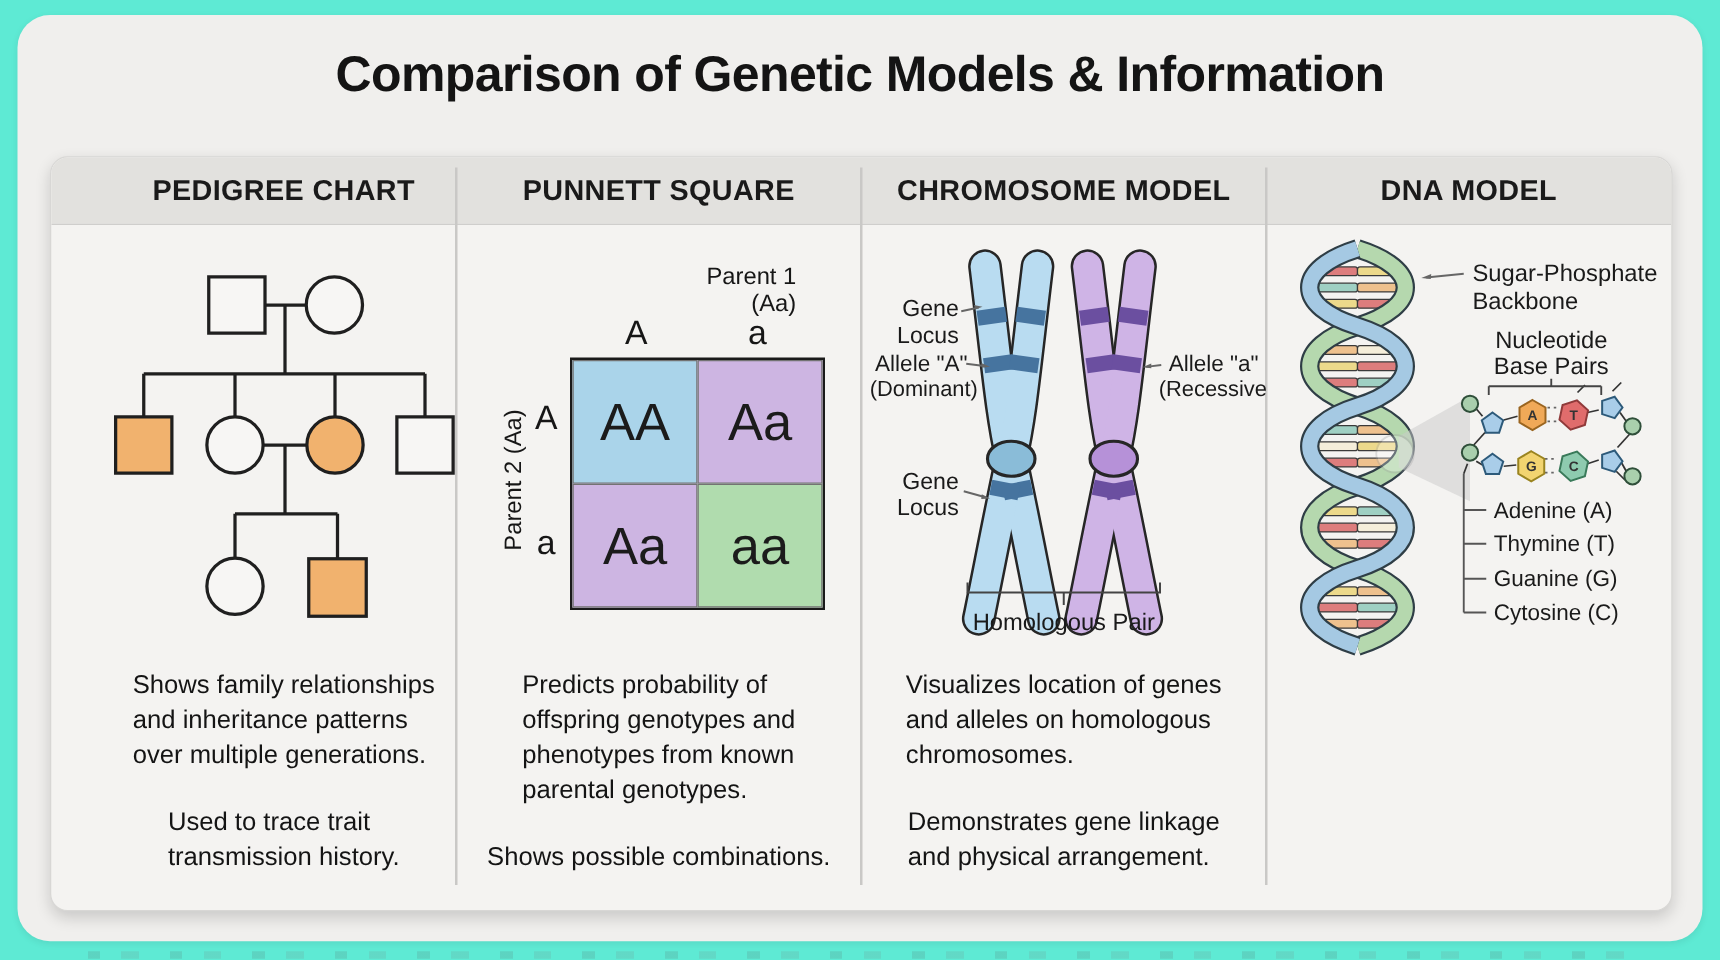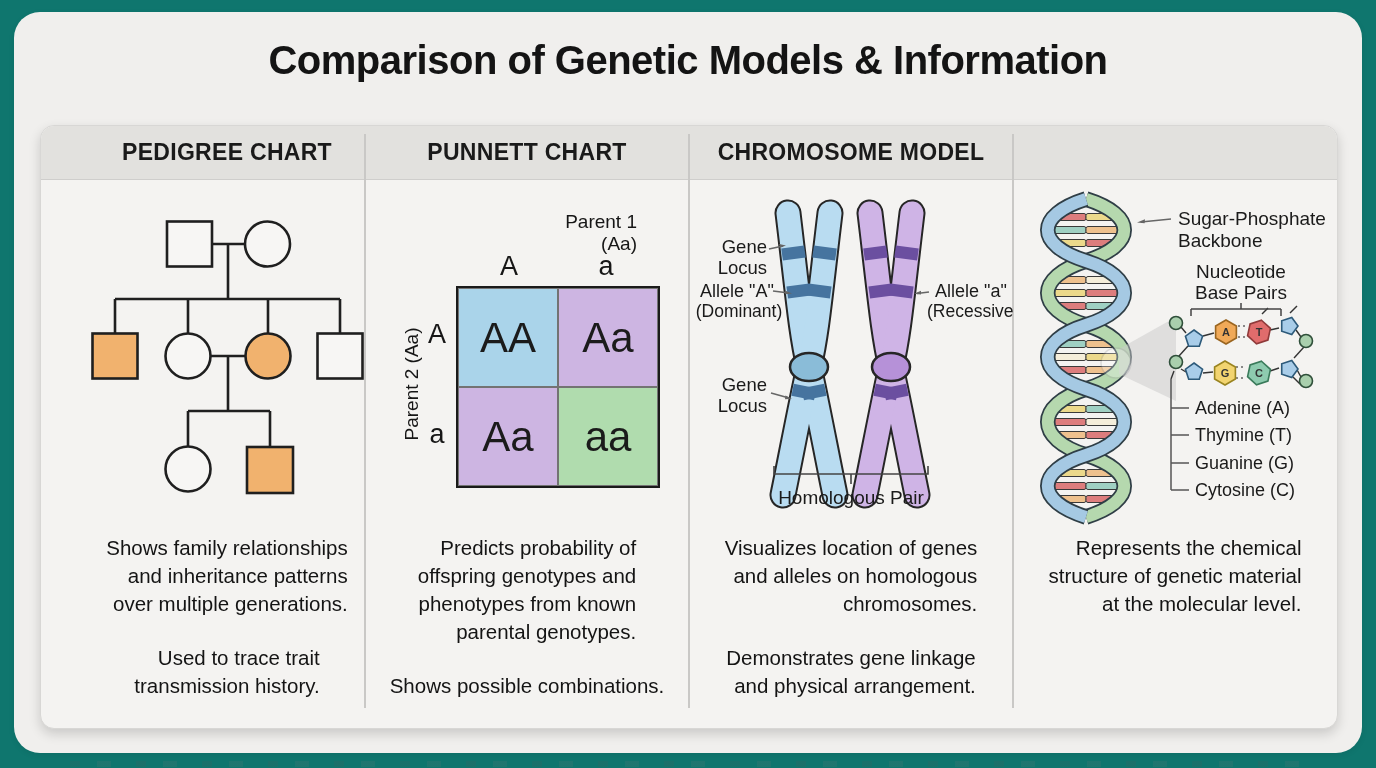--- a/index.html
+++ b/index.html
@@ -1,32 +1,32 @@
 <!DOCTYPE html>
 <html><head>
 <meta charset="utf-8">
 <style>
   html,body{margin:0;padding:0;background:#ffffff;}
-  .stage{position:relative;width:1376px;height:768px;background:#0f766e;overflow:hidden;
+  .stage{position:relative;width:1376px;height:768px;background:#5eead4;overflow:hidden;
          font-family:"Liberation Sans", sans-serif;color:#161616;}
   .outer-card{position:absolute;left:14px;top:12px;width:1348px;height:741px;
               background:#f0efed;border-radius:26px;box-shadow:0 2px 6px rgba(0,0,0,.07);}
   .main-title{position:absolute;left:0;top:38px;width:100%;text-align:center;
               font-size:40px;font-weight:700;letter-spacing:-.5px;color:#141414;}
   .panel{position:absolute;left:40px;top:125px;width:1296px;height:602px;background:#f4f3f1;
          border:1px solid #d8d7d5;border-radius:14px;box-shadow:0 5px 12px rgba(0,0,0,.16);overflow:hidden;}
   .band{position:absolute;left:0;top:0;width:100%;height:53px;background:#e2e1de;
         border-bottom:1px solid #cfcecc;border-radius:13px 13px 0 0;}
   .divider{position:absolute;top:8px;height:574px;width:2px;background:#c9c8c6;}
   .col{position:absolute;top:0;bottom:0;width:324px;}
   .col-header{position:absolute;top:0;left:0;width:100%;height:53px;line-height:53px;text-align:center;
               font-size:23px;font-weight:700;letter-spacing:.3px;color:#1a1a1a;}
   .fig{position:absolute;top:55px;left:0;width:324px;height:350px;}
   .descs{position:absolute;top:408px;left:8px;right:8px;display:flex;flex-direction:column;
-         gap:26px;align-items:center;text-align:right;font-size:20.5px;line-height:28px;
+         gap:26px;align-items:center;text-align:left;font-size:20.5px;line-height:28px;
          color:#141414;white-space:pre-line;}
   
   .pn-parent1{position:absolute;left:112px;top:30px;width:160px;text-align:right;font-size:19px;line-height:22px;}
   .pn-colA{position:absolute;left:119px;top:70px;width:50px;text-align:center;font-size:27px;}
   .pn-cola{position:absolute;left:216px;top:70px;width:50px;text-align:center;font-size:27px;}
   .pn-grid{position:absolute;left:91px;top:105px;width:200px;height:198px;border:2px solid #1a1a1a;
            display:grid;grid-template-columns:1fr 1fr;grid-template-rows:1fr 1fr;box-sizing:content-box;}
   .pn-cell{display:flex;align-items:center;justify-content:center;font-size:42px;color:#1b1b1b;border:1px solid #737373;}
   .c-blue{background:#aad4ea;} .c-purple{background:#cdb5e2;} .c-green{background:#b0dcae;}
   .pn-rowA{position:absolute;left:54px;top:138px;width:36px;text-align:center;font-size:27px;}
@@ -82,21 +82,21 @@
       <div class="descs">
         <p style="margin:0">Shows family relationships
 and inheritance patterns
 over multiple generations.</p>
         <p style="margin:0">Used to trace trait
 transmission history.</p>
       </div>
     </div>
 
     <div class="col" style="left:324px;">
-      <div class="col-header">PUNNETT CHART</div>
+      <div class="col-header">PUNNETT SQUARE</div>
       <div class="fig">
         <div class="pn-parent1">
           <div>Parent 1</div>
           <div>(Aa)</div>
         </div>
         <div class="pn-colA">A</div>
         <div class="pn-cola">a</div>
         <div class="pn-parent2">Parent 2 (Aa)</div>
         <div class="pn-rowA">A</div>
         <div class="pn-rowa">a</div>
@@ -189,20 +189,21 @@
       <div class="descs">
         <p style="margin:0">Visualizes location of genes
 and alleles on homologous
 chromosomes.</p>
         <p style="margin:0">Demonstrates gene linkage
 and physical arrangement.</p>
       </div>
     </div>
 
     <div class="col" style="left:972px;">
+      <div class="col-header">DNA MODEL</div>
       <div class="fig">
         <svg width="324" height="350" viewBox="0 0 324 350">
           <defs>
             <polygon id="pent" points="0,-9 8.56,-2.78 5.29,7.28 -5.29,7.28 -8.56,-2.78"></polygon>
             <polygon id="hexa" points="0,-12 10.4,-6 10.4,6 0,12 -10.4,6 -10.4,-6"></polygon>
           </defs>
 
           <g stroke="#3a3a3a" stroke-width="1">
             <rect x="44" y="32.5" width="29" height="7" rx="2" fill="#dd7d7d"></rect>
               <rect x="73" y="32.5" width="29" height="7" rx="2" fill="#ecd98b"></rect>
@@ -308,21 +309,18 @@
           <path d="M158,198 L158,309 M158,227 L176,227 M158,254 L176,254 M158,282 L176,282 M158,309 L176,309" stroke="#555" stroke-width="1.5" fill="none"></path>
           <g fill="#1a1a1a" font-size="18">
             <text x="182" y="233">Adenine (A)</text>
             <text x="182" y="260">Thymine (T)</text>
             <text x="182" y="288">Guanine (G)</text>
             <text x="182" y="315">Cytosine (C)</text>
           </g>
         </svg>
       </div>
       <div class="descs">
-        <p style="margin:0">Represents the chemical
-structure of genetic material
-at the molecular level.</p>
       </div>
     </div>
   </div>
 
   <div class="bottom-artifacts"></div>
 </div>
 
 </body></html>

